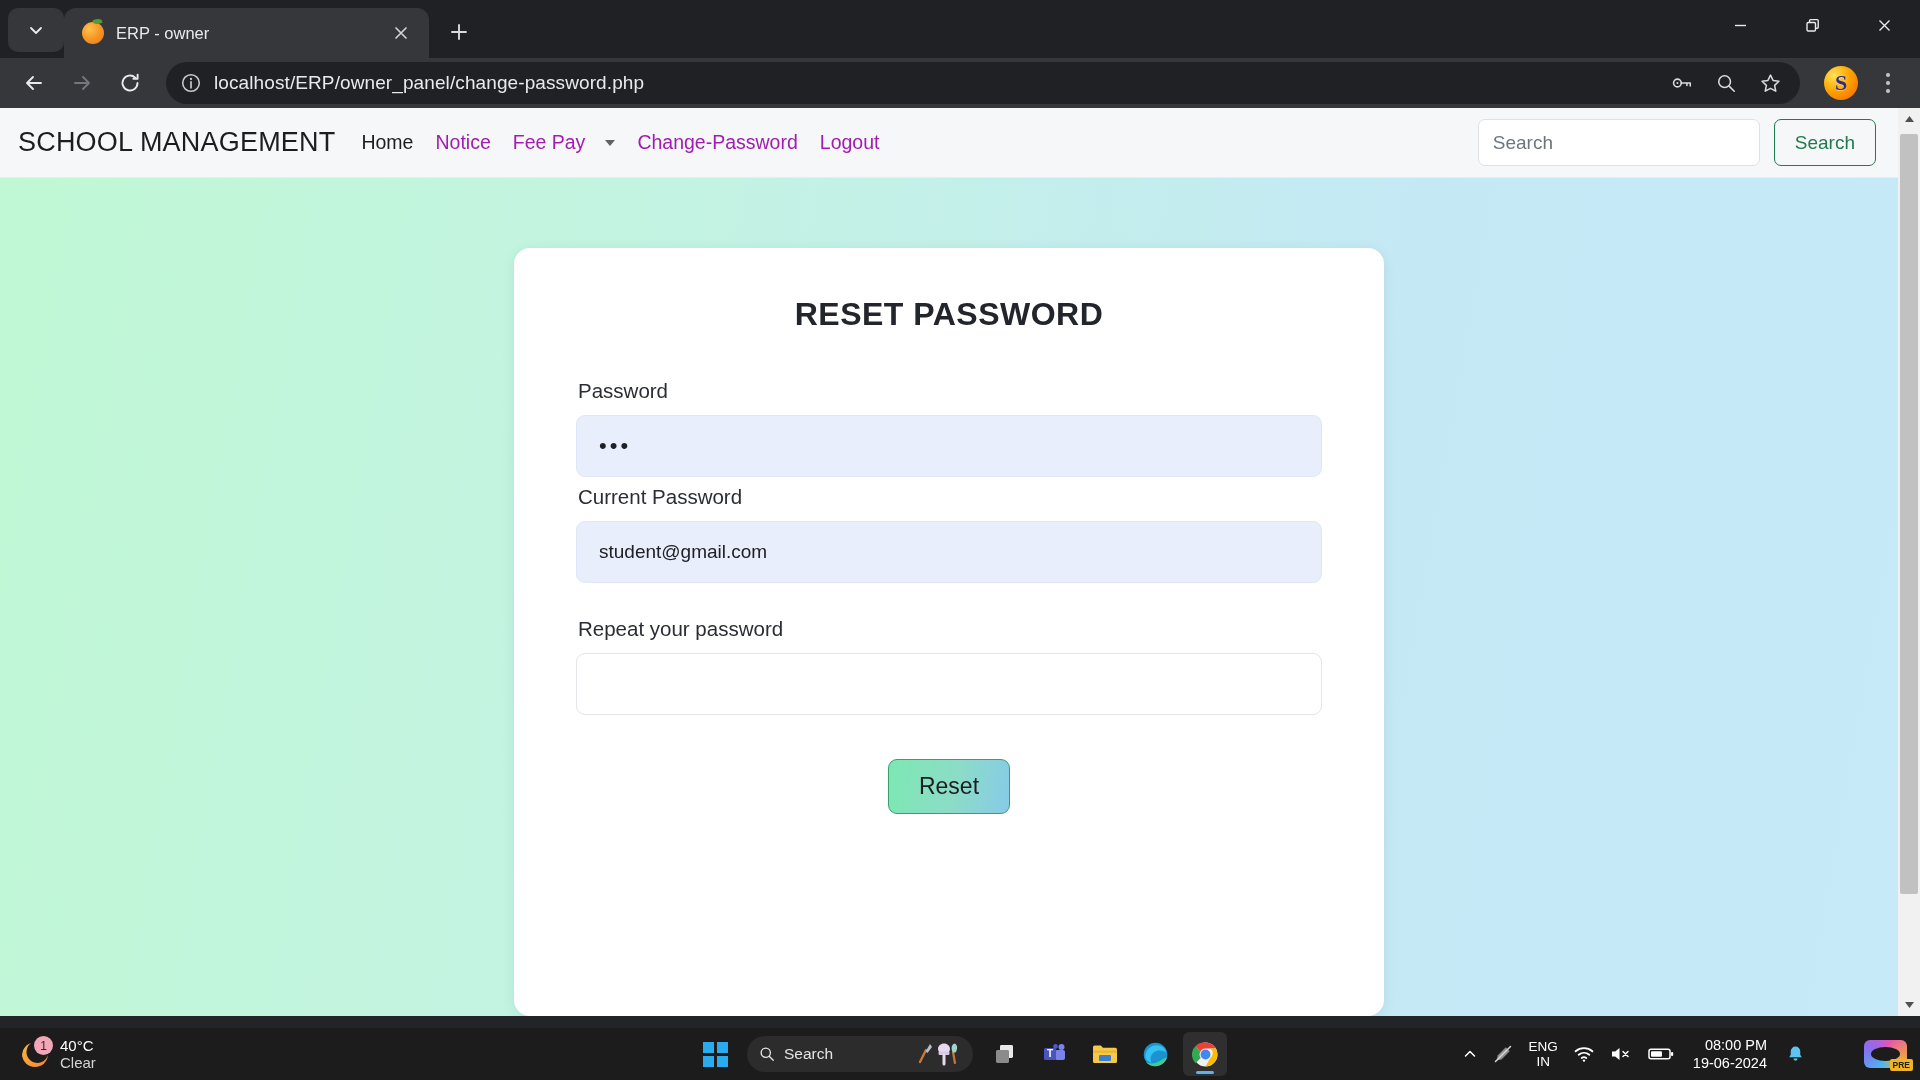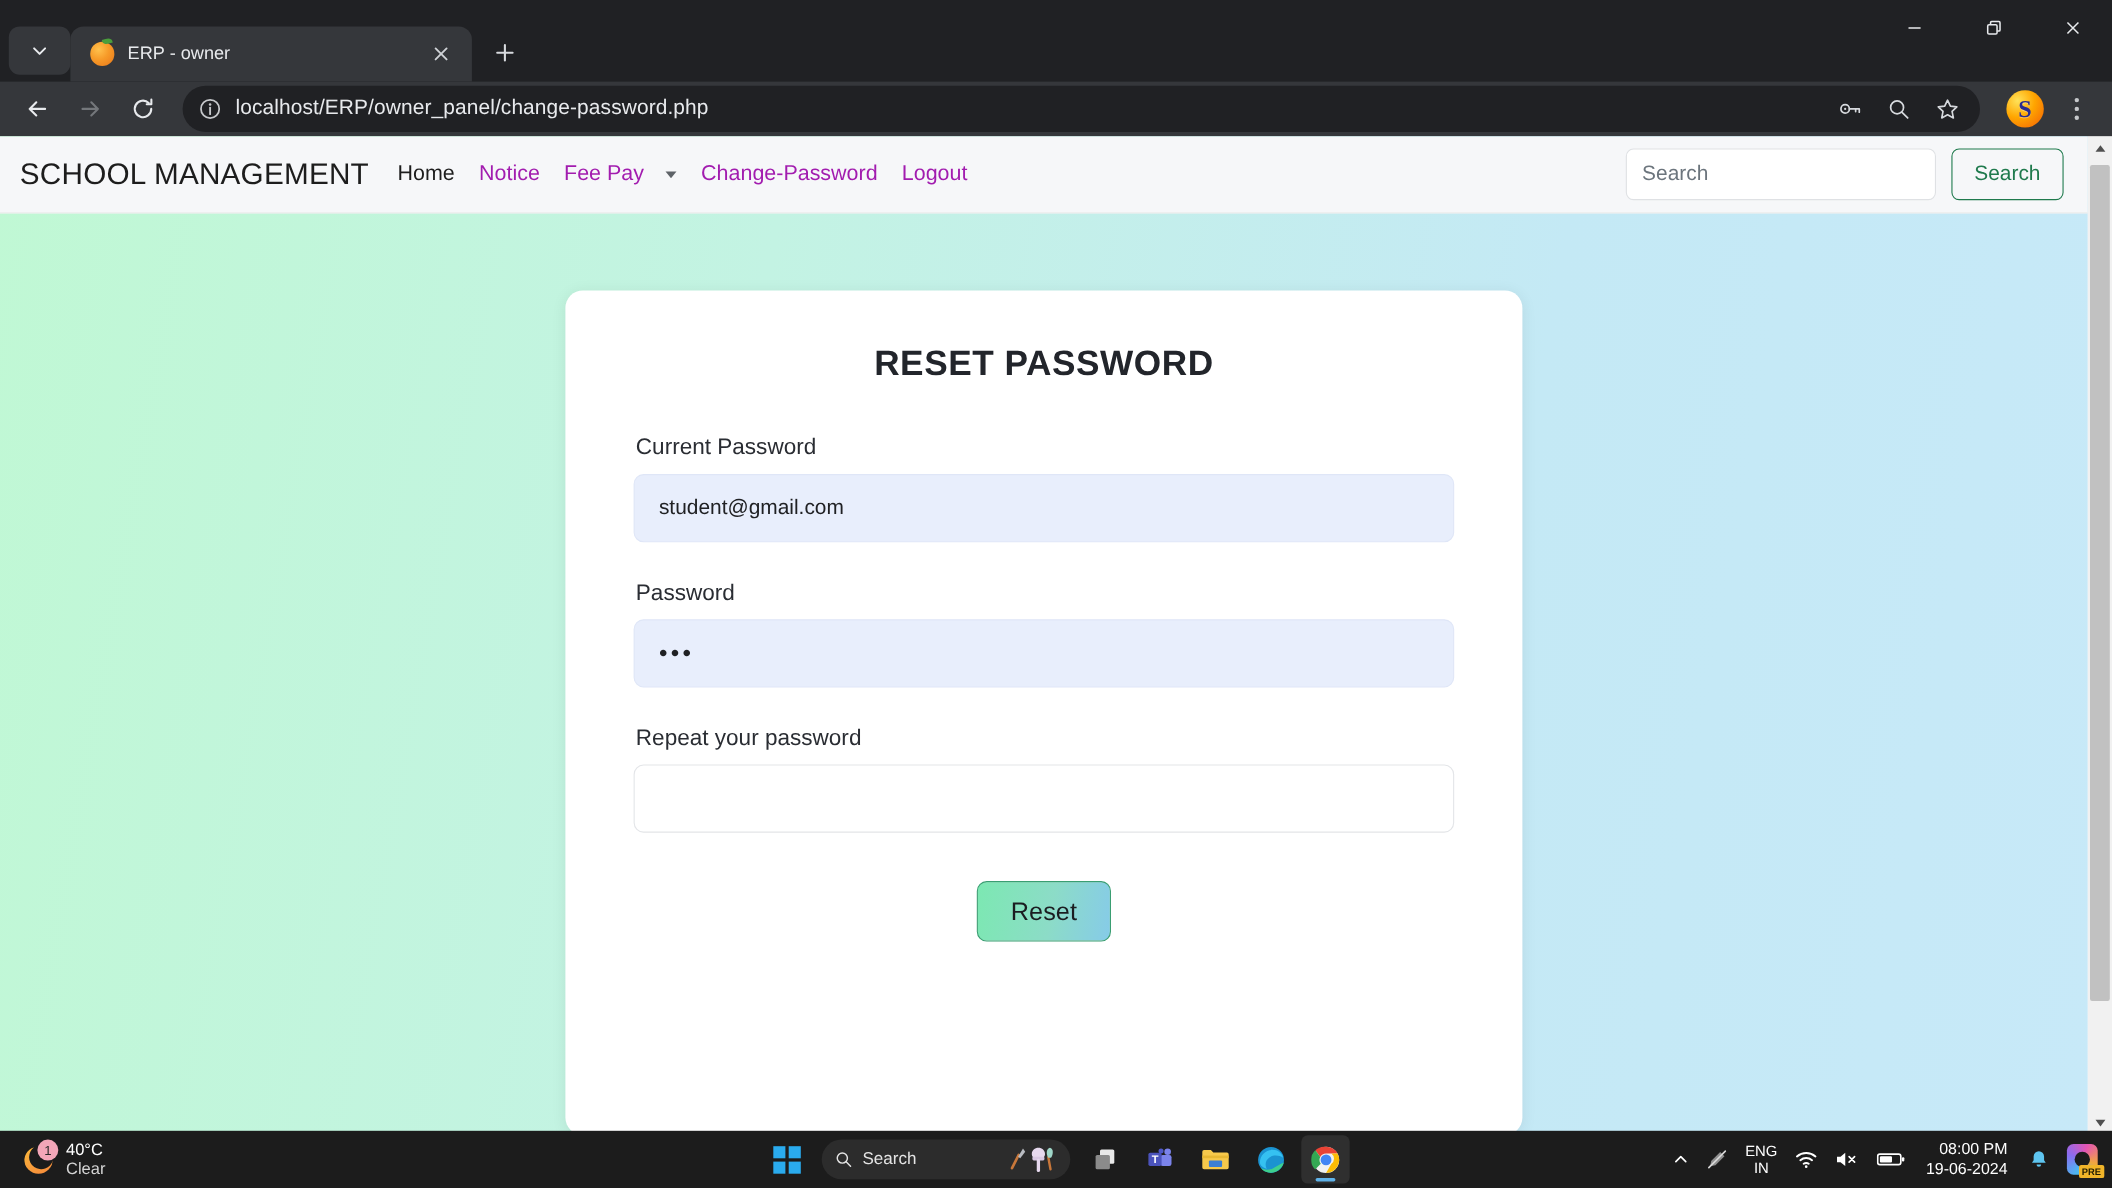--- a/index.html
+++ b/index.html
@@ -8,21 +8,21 @@
     overflow: hidden;
     font-family: "Liberation Sans", sans-serif;
     background: #202124;
   }
 
   
   .browser { width: 1920px; height: 1028px; background: #232427; position: relative; }
 
   
   .tabstrip {
-    height: 74px; background: #202124;
+    height: 58px; background: #202124;
     display: flex; align-items: flex-end; padding-left: 8px; position: relative;
   }
   .tab-search {
     width: 56px; height: 44px; margin-bottom: 6px;
     display: flex; align-items: center; justify-content: center;
     border-radius: 10px; background: #35373b; cursor: pointer;
   }
   .tab {
     width: 365px; height: 50px; background: #35373b;
     border-radius: 12px 12px 0 0;
@@ -206,22 +206,23 @@
   .tb-search span { color: #e4e4e4; font-size: 15.5px; }
   .cook { margin-left: auto; display: flex; align-items: center; gap: 1px; }
 
   .tray {
     position: absolute; right: 6px; display: flex; align-items: center; gap: 2px;
   }
   .tray-item { padding: 0 7px; height: 44px; display: flex; align-items: center; justify-content: center; cursor: pointer; }
   .tray-lang { color: #fff; font-size: 13.5px; line-height: 1.12; text-align: center; }
   .tray-clock { color: #fff; font-size: 14.5px; line-height: 1.25; text-align: right; padding: 0 10px; cursor: pointer; }
   .copilot {
-    width: 28px; height: 28px; position: relative; border-radius: 6px;
+    width: 43px; height: 28px; position: relative; border-radius: 6px;
     background: conic-gradient(from 200deg, #4ab8f0, #8a6cf0, #e455b3, #f0a93c, #4ab8f0);
+    margin-left: 43px;
   }
   .copilot::after {
     content: ""; position: absolute; inset: 7px; border-radius: 50%; background: #1c1c1c;
   }
   .pre-badge {
     position: absolute; bottom: -3px; right: -6px; background: #f0b429; color: #221c00;
     font-size: 8.5px; font-weight: bold; padding: 1px 3px; border-radius: 2px; z-index: 2;
   }
 </style>
 </head>
@@ -345,28 +346,28 @@
         <div class="navsearch">
           <input class="searchinput" type="text" placeholder="Search" style="">
           <button class="searchbtn">Search</button>
         </div>
       </div>
 
       <div class="content">
         <div class="card">
           <div class="card-title">RESET PASSWORD</div>
 
+          <div class="field gap">
+            <label class="flabel">Password</label>
+            <input class="finput autofill masked" type="text" value="•••" style="">
+          </div>
+
           <div class="field">
             <label class="flabel">Current Password</label>
             <input class="finput autofill" type="text" value="student@gmail.com" style="">
-          </div>
-
-          <div class="field gap">
-            <label class="flabel">Password</label>
-            <input class="finput autofill masked" type="text" value="•••" style="">
           </div>
 
           <div class="field gap">
             <label class="flabel">Repeat your password</label>
             <input class="finput" type="text" value="" style="">
           </div>
 
           <div class="btnrow">
             <button class="resetbtn">Reset</button>
           </div>

